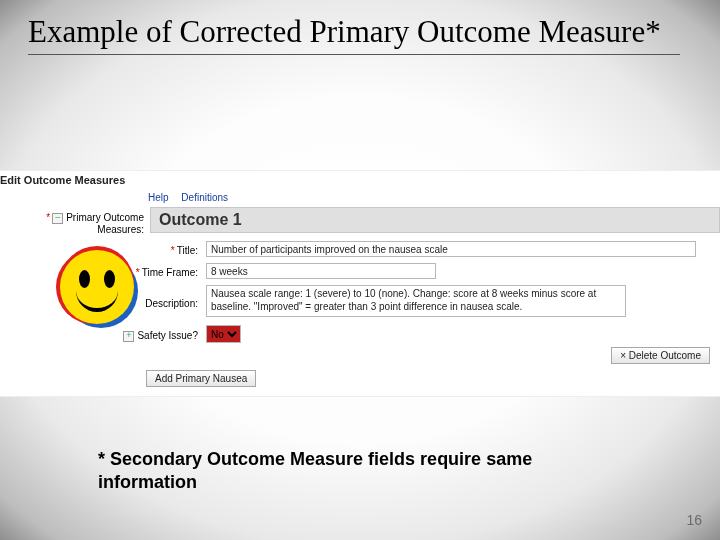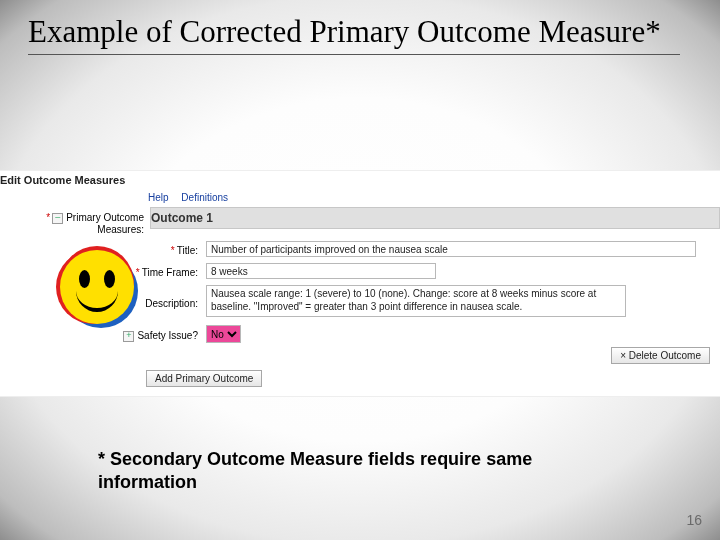--- a/index.html
+++ b/index.html
@@ -11,32 +11,32 @@
   .app{position:absolute;left:0;right:0;top:170px;height:225px;background:#fff;font-size:10px;color:#333;
     border-top:1px solid #eee;border-bottom:1px solid #eee}
   .app-title{font-weight:bold;font-size:11px;color:#222;margin-top:3px;margin-bottom:6px}
   .help{margin-left:148px;margin-bottom:4px}
   .help a{color:#1840a0;text-decoration:none;margin-right:10px;font-size:10px}
   .section{display:flex;align-items:flex-start}
   .sec-label{width:144px;text-align:right;padding-right:6px;padding-top:5px;font-size:10px;color:#000}
   .sec-label .req{color:#c00;margin-right:2px}
   .sec-label .exp{display:inline-block;width:9px;height:9px;border:1px solid #9a9a9a;background:#f5f5f5;
     text-align:center;line-height:7px;font-size:9px;margin-right:3px;vertical-align:1px;color:#3a6}
-  .outcome-bar{flex:1;background:#e0e0e0;border:1px solid #c7c7c7;padding:3px 0;font-weight:bold;color:#333;
-    font-size:12px}
+  .outcome-bar{flex:1;background:#e0e0e0;border:1px solid #c7c7c7;padding:3px 8px;font-weight:bold;color:#333;
+    font-size:16px}
   .row{display:flex;align-items:center;margin-top:6px}
   .rlabel{width:198px;text-align:right;padding-right:8px;font-size:10px;color:#000;padding-top:3px}
   .rlabel .req{color:#c00;margin-right:2px}
   .rlabel .exp{display:inline-block;width:9px;height:9px;border:1px solid #9a9a9a;background:#f5f5f5;
     text-align:center;line-height:7px;font-size:9px;margin-right:3px;vertical-align:1px;color:#3a6}
   .field input[type=text]{border:1px solid #b8b8b8;background:#fff;font-size:10px;padding:2px 4px;
     font-family:Arial,sans-serif;color:#222;box-sizing:border-box;height:16px}
   .field textarea{border:1px solid #b8b8b8;background:#fff;font-size:10px;padding:2px 4px;
     font-family:Arial,sans-serif;color:#222;resize:none;box-sizing:border-box;line-height:1.25}
-  .field select{border:1px solid #b8b8b8;background:#ec4899;font-size:10px;height:18px}
+  .field select{border:1px solid #b8b8b8;background:#b91c1c;font-size:10px;height:18px}
   .btn{display:inline-block;background:linear-gradient(#fff,#e6e6e6);border:1px solid #a7a7a7;
     font-size:10px;padding:2px 8px;color:#222;cursor:pointer}
   .del-row{margin-top:4px;padding-right:10px;text-align:right}
   .add-row{margin-left:146px;margin-top:6px}
   .smiley{position:absolute;left:60px;top:250px;width:74px;height:74px}
   .smiley .face{width:74px;height:74px;border-radius:50%;background:#ffe000;border:0;
     box-shadow:-4px 0 0 #e02020,0 -4px 0 #e02020,4px 4px 0 #1e60c0;position:relative}
   .smiley .eye{position:absolute;width:11px;height:18px;background:#000;border-radius:50%;top:20px}
   .smiley .eye.l{left:19px}.smiley .eye.r{right:19px}
   .smiley .mouth{position:absolute;left:16px;right:16px;bottom:12px;height:22px;border:4px solid #000;
@@ -95,21 +95,21 @@
           <option>No</option>
         </select>
       </div>
     </div>
 
     <div class="del-row">
       <span class="btn">× Delete Outcome</span>
     </div>
 
     <div class="add-row">
-      <span class="btn">Add Primary Outcome</span>
+      <span class="btn">Add Primary Nausea</span>
     </div>
   </div>
 
   <div class="smiley">
     <div class="face">
       <div class="eye l"></div>
       <div class="eye r"></div>
       <div class="mouth"></div>
     </div>
   </div>

